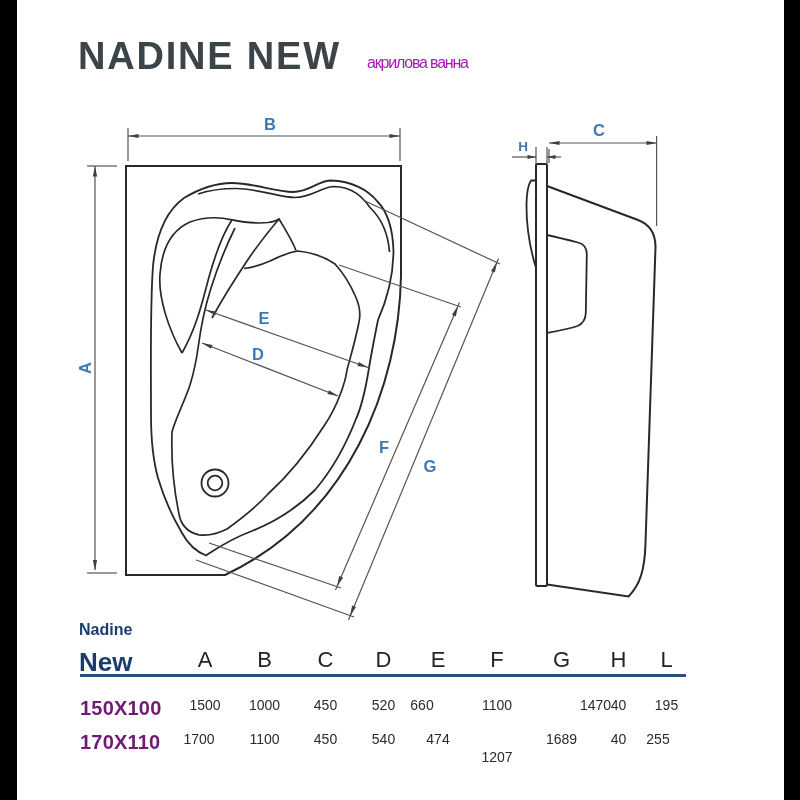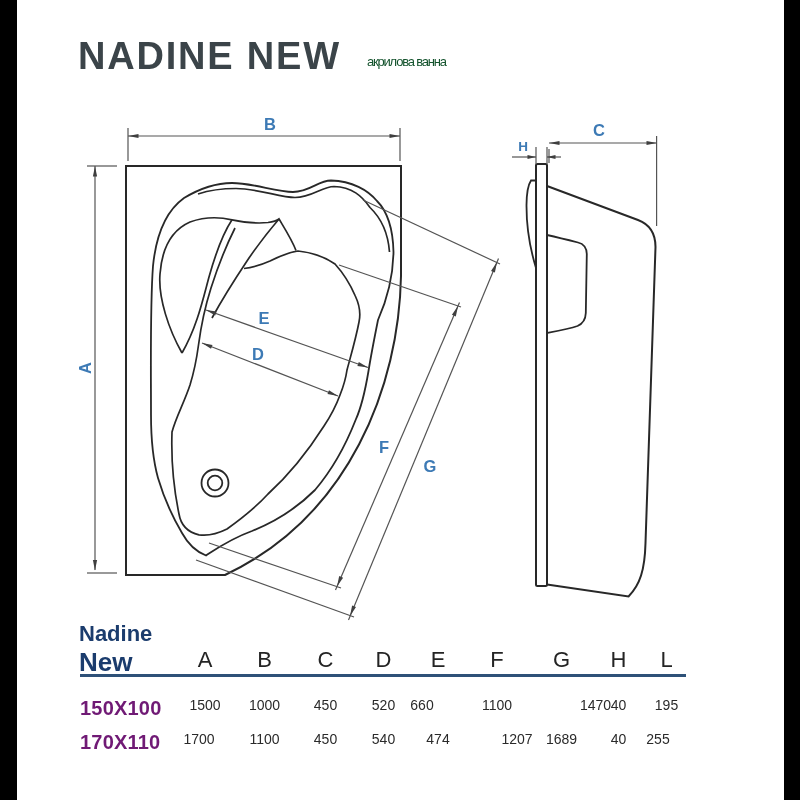--- a/index.html
+++ b/index.html
@@ -1,21 +1,21 @@
 <!DOCTYPE html>
 <html><head>
 <meta charset="utf-8">
 <style>
   html,body{margin:0;padding:0;}
   body{width:800px;height:800px;position:relative;background:#fff;font-family:"Liberation Sans",sans-serif;overflow:hidden;}
   .bar{position:absolute;top:0;bottom:0;width:16.5px;background:#000;}
   .barL{left:0;}
   .barR{right:0;}
   #title{position:absolute;left:78px;top:35px;font-size:38px;font-weight:bold;color:#3b4449;letter-spacing:1.8px;white-space:nowrap;}
-  #subtitle{position:absolute;left:367px;top:54px;font-size:13px;letter-spacing:-1.2px;color:#14532d;white-space:nowrap;}
+  #subtitle{position:absolute;left:367px;top:54px;font-size:16px;letter-spacing:-1.2px;color:#a21caf;white-space:nowrap;}
   svg{position:absolute;left:0;top:0;}
   .tbl{position:absolute;white-space:nowrap;}
   .navy{color:#1b3c6d;font-weight:bold;}
 </style>
 </head>
 <body>
 <div class="bar barL"></div>
 <div class="bar barR"></div>
 <div id="title">NADINE NEW</div>
 <div id="subtitle">акрилова ванна</div>
@@ -107,21 +107,21 @@
   <text x="523" y="151" font-size="13.5">H</text>
 </g>
 </svg>
 
 <style>
  .c{position:absolute;transform:translateX(-50%);white-space:nowrap;}
  .hdr{font-size:22px;color:#242424;}
  .val{font-size:14px;color:#2a2a2a;}
  .rowlbl{font-size:20px;color:#701a75;font-weight:bold;letter-spacing:0.2px;}
 </style>
-<div class="tbl navy" style="left:79px;top:621px;font-size:22px;">Nadine</div>
+<div class="tbl navy" style="left:79px;top:621px;font-size:16px;">Nadine</div>
 <div class="tbl navy" style="left:79px;top:647px;font-size:26px;">New</div>
 <div style="position:absolute;top:646.5px;width:800px;">
   <span class="c hdr" style="left:205px;">A</span>
   <span class="c hdr" style="left:264.5px;">B</span>
   <span class="c hdr" style="left:325.5px;">C</span>
   <span class="c hdr" style="left:383.5px;">D</span>
   <span class="c hdr" style="left:438px;">E</span>
   <span class="c hdr" style="left:497px;">F</span>
   <span class="c hdr" style="left:561.5px;">G</span>
   <span class="c hdr" style="left:618.5px;">H</span>
@@ -140,17 +140,17 @@
   <span class="c val" style="left:618.5px;">40</span>
   <span class="c val" style="left:666.5px;">195</span>
 </div>
 <div style="position:absolute;top:730.5px;width:800px;">
   <span class="tbl rowlbl" style="left:80px;">170X110</span>
   <span class="c val" style="left:199px;">1700</span>
   <span class="c val" style="left:264.5px;">1100</span>
   <span class="c val" style="left:325.5px;">450</span>
   <span class="c val" style="left:383.5px;">540</span>
   <span class="c val" style="left:438px;">474</span>
-  <span class="c val" style="left:517px;">1207</span>
+  <span class="c val" style="left:497px;margin-top:18px;">1207</span>
   <span class="c val" style="left:561.5px;">1689</span>
   <span class="c val" style="left:618.5px;">40</span>
   <span class="c val" style="left:658px;text-align:right;">255</span>
 </div>
 
 </body></html>

